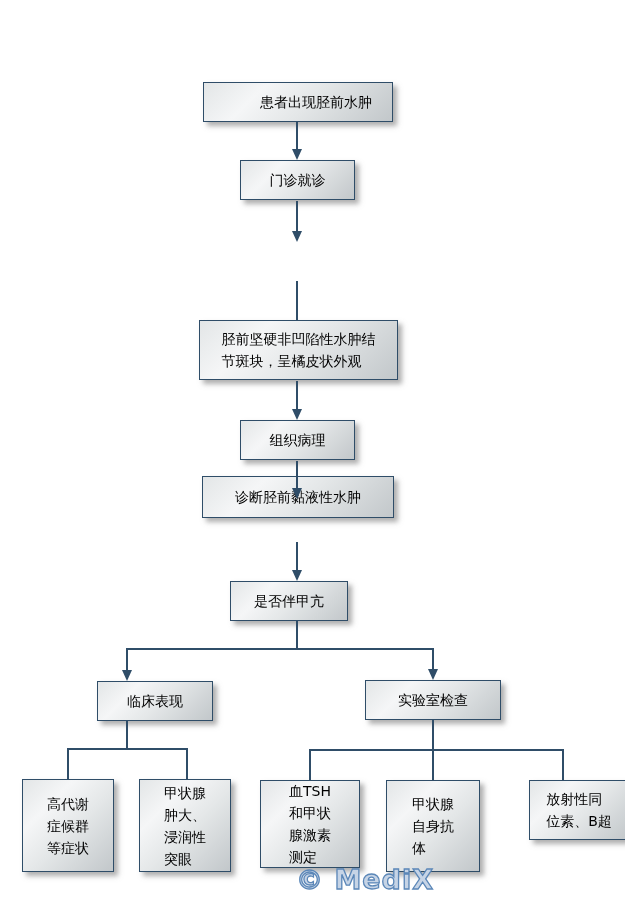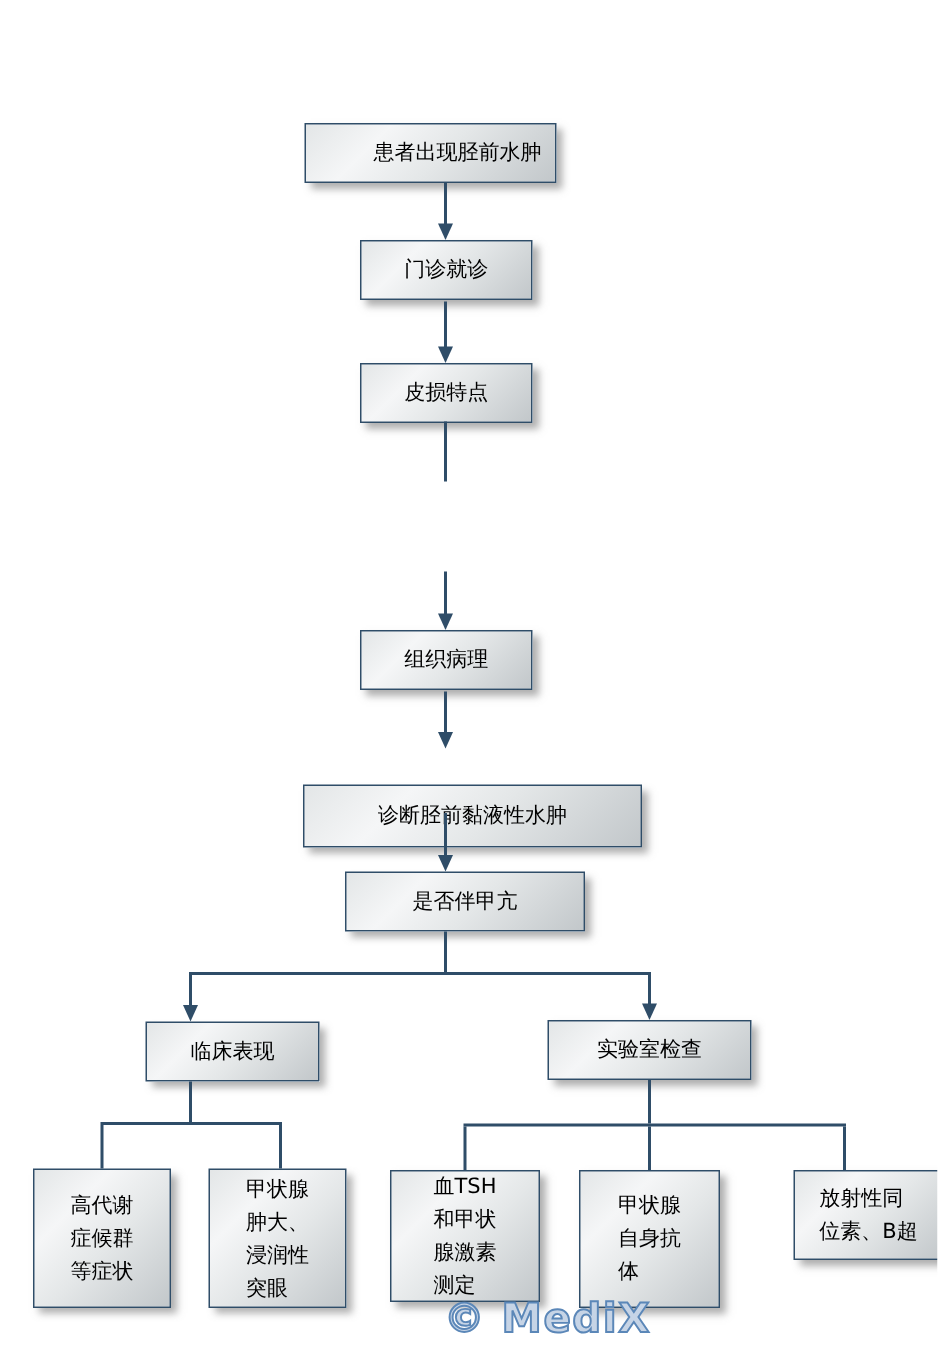--- a/index.html
+++ b/index.html
@@ -38,27 +38,27 @@
   }
   .vline{position:absolute;width:2px;background:#2f4d68;}
   .hline{position:absolute;height:2px;background:#2f4d68;}
   .arrow{
     position:absolute;width:0;height:0;
     border-left:5px solid transparent;
     border-right:5px solid transparent;
     border-top:11px solid #2f4d68;
   }
   
-  #n-patient   {left:203px;top:82px; width:168px;height:40px;padding-left:36px;}
+  #n-patient   {left:203px;top:82px; width:190px;height:40px;padding-left:36px;}
   #n-clinic    {left:240px;top:160px;width:115px;height:40px;}
   #n-skin      {left:240px;top:242px;width:115px;height:40px;}
   #n-lesion    {left:199px;top:320px;width:199px;height:60px;}
   #n-pathology {left:240px;top:420px;width:115px;height:40px;}
-  #n-diagnosis {left:202px;top:523px;width:226px;height:42px;}
-  #n-hyper     {left:230px;top:581px;width:160px;height:40px;}
+  #n-diagnosis {left:202px;top:476px;width:192px;height:42px;}
+  #n-hyper     {left:230px;top:581px;width:118px;height:40px;}
   #n-clinical  {left:69px; top:681px;width:116px;height:40px;margin-left:28px;}
   #n-lab       {left:365px;top:680px;width:136px;height:40px;}
   #n-metabolic {left:22px; top:779px;width:92px; height:93px;}
   #n-goiter    {left:139px;top:779px;width:92px; height:93px;}
   #n-tsh       {left:260px;top:780px;width:100px;height:88px;}
   #n-antibody  {left:386px;top:780px;width:94px; height:92px;}
   #n-isotope   {left:506px;top:780px;width:100px;height:60px;margin-left:23px;}
   
   #c1 {left:296px;top:122px;height:28px;}
   #a1 {left:292px;top:149px;}
@@ -102,22 +102,23 @@
 
 <div class="canvas">
 
 
   <div class="node" id="n-patient">
     <span>患者出现胫前水肿</span>
   </div>
   <div class="node" id="n-clinic">
     <span>门诊就诊</span>
   </div>
-  <div class="node" id="n-skin">
-    <span>皮损特点</span>
+  <div class="node" id="n-lesion">
+    <span>胫前坚硬非凹陷性水肿结
+节斑块，呈橘皮状外观</span>
   </div>
   <div class="node" id="n-pathology">
     <span>组织病理</span>
   </div>
   <div class="node" id="n-diagnosis">
     <span>诊断胫前黏液性水肿</span>
   </div>
   <div class="node" id="n-hyper">
     <span>是否伴甲亢</span>
   </div>

